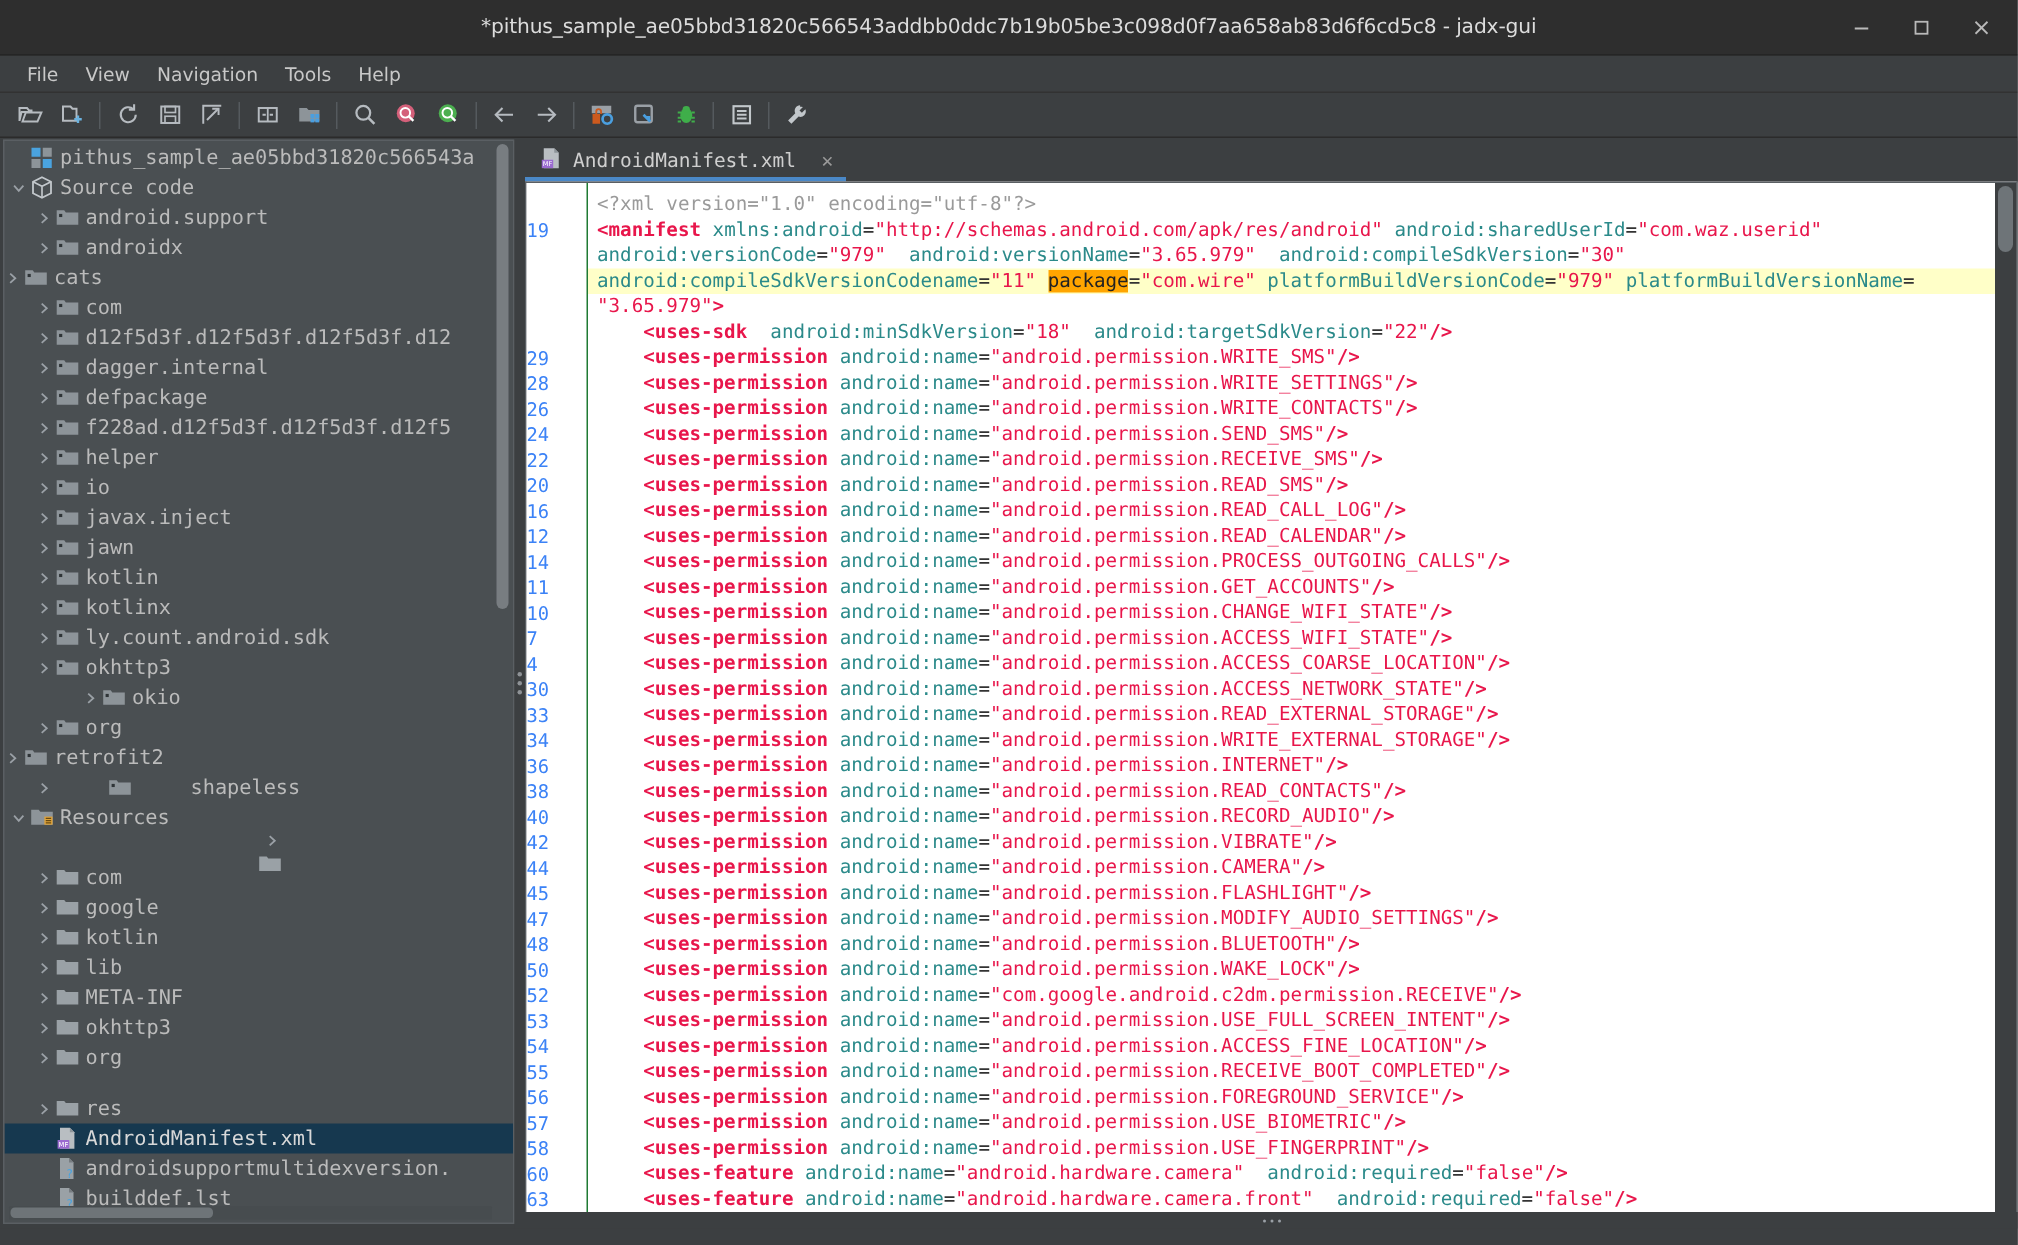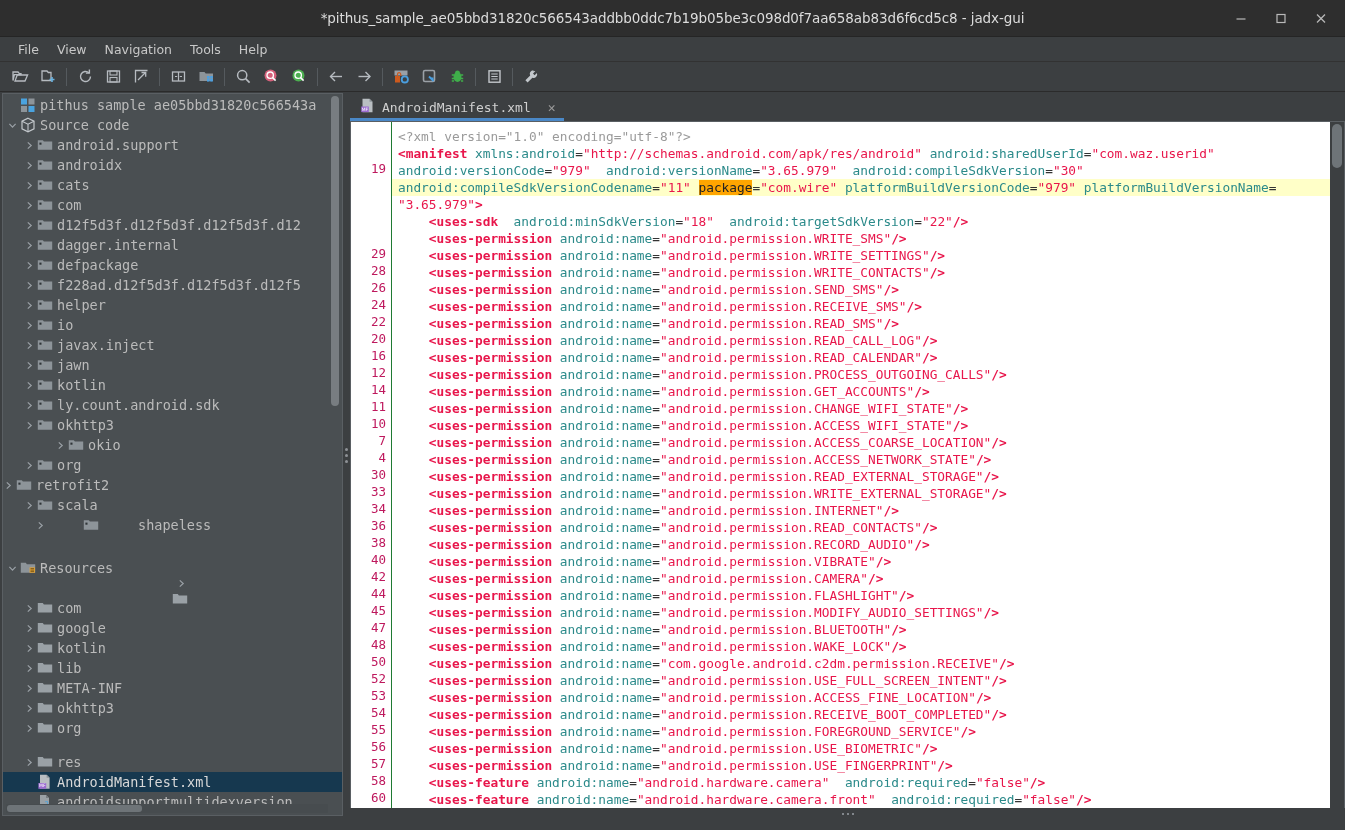--- a/index.html
+++ b/index.html
@@ -232,25 +232,25 @@
     border-bottom: none;
     position: relative;
     overflow: hidden;
     min-height: 0;
   }
   .gutter {
     flex: 0 0 41px;
     width: 41px;
     background: #ffffff;
     border-right: 1.5px solid #1f7a33;
-    text-align: right;
-    padding-top: 21px;
+    text-align: left;
+    padding-top: 6px;
     font-family: "DejaVu Sans Mono", monospace;
     font-size: 12.5px;
-    color: #be185d;
+    color: #3b82f6;
     user-select: none;
   }
   .gutter .gl {
     height: 17px;
     line-height: 17px;
     padding-right: 5px;
     white-space: nowrap;
   }
   .code-scroll {
     flex: 1 1 auto;
@@ -515,21 +515,21 @@
               </svg>
             </span>
             <span class="ticon">
               <svg width="16" height="16" viewBox="0 0 16 16">
                 <path d="M0.8 3.2h5l1.1 1.4h8.3v8.2H0.8z" fill="#8d9499"></path>
                 <rect x="2.4" y="5.6" width="2.1" height="2.1" fill="#2f3437"></rect>
               </svg>
             </span>
             <span class="tlabel">androidx</span>
           </div>
-          <div class="tree-row" style="padding-left: 21px;">
+          <div class="tree-row" style="">
             <span class="tw">
               <svg width="9" height="9" viewBox="0 0 9 9">
                 <path d="M2.8 1.4L6.2 4.5 2.8 7.6" fill="none" stroke="#9aa0a6" stroke-width="1.2"></path>
               </svg>
             </span>
             <span class="ticon">
               <svg width="16" height="16" viewBox="0 0 16 16">
                 <path d="M0.8 3.2h5l1.1 1.4h8.3v8.2H0.8z" fill="#8d9499"></path>
                 <rect x="2.4" y="5.6" width="2.1" height="2.1" fill="#2f3437"></rect>
               </svg>
@@ -681,20 +681,34 @@
               <svg width="9" height="9" viewBox="0 0 9 9">
                 <path d="M2.8 1.4L6.2 4.5 2.8 7.6" fill="none" stroke="#9aa0a6" stroke-width="1.2"></path>
               </svg>
             </span>
             <span class="ticon">
               <svg width="16" height="16" viewBox="0 0 16 16">
                 <path d="M0.8 3.2h5l1.1 1.4h8.3v8.2H0.8z" fill="#8d9499"></path>
                 <rect x="2.4" y="5.6" width="2.1" height="2.1" fill="#2f3437"></rect>
               </svg>
             </span>
+            <span class="tlabel">kotlinx</span>
+          </div>
+          <div class="tree-row" style="padding-left: 21px;">
+            <span class="tw">
+              <svg width="9" height="9" viewBox="0 0 9 9">
+                <path d="M2.8 1.4L6.2 4.5 2.8 7.6" fill="none" stroke="#9aa0a6" stroke-width="1.2"></path>
+              </svg>
+            </span>
+            <span class="ticon">
+              <svg width="16" height="16" viewBox="0 0 16 16">
+                <path d="M0.8 3.2h5l1.1 1.4h8.3v8.2H0.8z" fill="#8d9499"></path>
+                <rect x="2.4" y="5.6" width="2.1" height="2.1" fill="#2f3437"></rect>
+              </svg>
+            </span>
             <span class="tlabel">ly.count.android.sdk</span>
           </div>
           <div class="tree-row" style="padding-left: 21px;">
             <span class="tw">
               <svg width="9" height="9" viewBox="0 0 9 9">
                 <path d="M2.8 1.4L6.2 4.5 2.8 7.6" fill="none" stroke="#9aa0a6" stroke-width="1.2"></path>
               </svg>
             </span>
             <span class="ticon">
               <svg width="16" height="16" viewBox="0 0 16 16">
@@ -739,49 +753,35 @@
               </svg>
             </span>
             <span class="ticon">
               <svg width="16" height="16" viewBox="0 0 16 16">
                 <path d="M0.8 3.2h5l1.1 1.4h8.3v8.2H0.8z" fill="#8d9499"></path>
                 <rect x="2.4" y="5.6" width="2.1" height="2.1" fill="#2f3437"></rect>
               </svg>
             </span>
             <span class="tlabel">retrofit2</span>
           </div>
-          <div class="tree-row" style="padding-left: 21px;">
-            <span class="tw">
-              <svg width="9" height="9" viewBox="0 0 9 9">
-                <path d="M2.8 1.4L6.2 4.5 2.8 7.6" fill="none" stroke="#9aa0a6" stroke-width="1.2"></path>
-              </svg>
-            </span>
-            <span class="ticon">
-              <svg width="16" height="16" viewBox="0 0 16 16">
-                <path d="M0.8 3.2h5l1.1 1.4h8.3v8.2H0.8z" fill="#8d9499"></path>
-                <rect x="2.4" y="5.6" width="2.1" height="2.1" fill="#2f3437"></rect>
-              </svg>
-            </span>
-            <span class="tlabel">scala</span>
-          </div>
-          <div class="tree-row" style="padding-left: 32px; gap: 35px;">
+          <div class="tree-row" style="padding-left: 21px; gap: 35px;">
             <span class="tw">
               <svg width="9" height="9" viewBox="0 0 9 9">
                 <path d="M2.8 1.4L6.2 4.5 2.8 7.6" fill="none" stroke="#9aa0a6" stroke-width="1.2"></path>
               </svg>
             </span>
             <span class="ticon">
               <svg width="16" height="16" viewBox="0 0 16 16">
                 <path d="M0.8 3.2h5l1.1 1.4h8.3v8.2H0.8z" fill="#8d9499"></path>
                 <rect x="2.4" y="5.6" width="2.1" height="2.1" fill="#2f3437"></rect>
               </svg>
             </span>
             <span class="tlabel">shapeless</span>
           </div>
-          <div class="tree-row" style="padding-left: 4px; margin-top: 23px;">
+          <div class="tree-row" style="padding-left: 4px;">
             <span class="tw">
               <svg width="9" height="9" viewBox="0 0 9 9">
                 <path d="M1.4 2.8L4.5 6.2 7.6 2.8" fill="none" stroke="#9aa0a6" stroke-width="1.2"></path>
               </svg>
             </span>
             <span class="ticon">
               <svg width="16" height="16" viewBox="0 0 16 16">
                 <path d="M0.8 2.8h5l1.1 1.4h8.3v8.6H0.8z" fill="#8d9499"></path>
                 <rect x="9.6" y="7.4" width="5.4" height="5.4" fill="#e0a43a"></rect>
                 <path d="M10.5 8.6h3.6M10.5 10.1h3.6M10.5 11.6h3.6" stroke="#6a4a10" stroke-width="0.8"></path>

